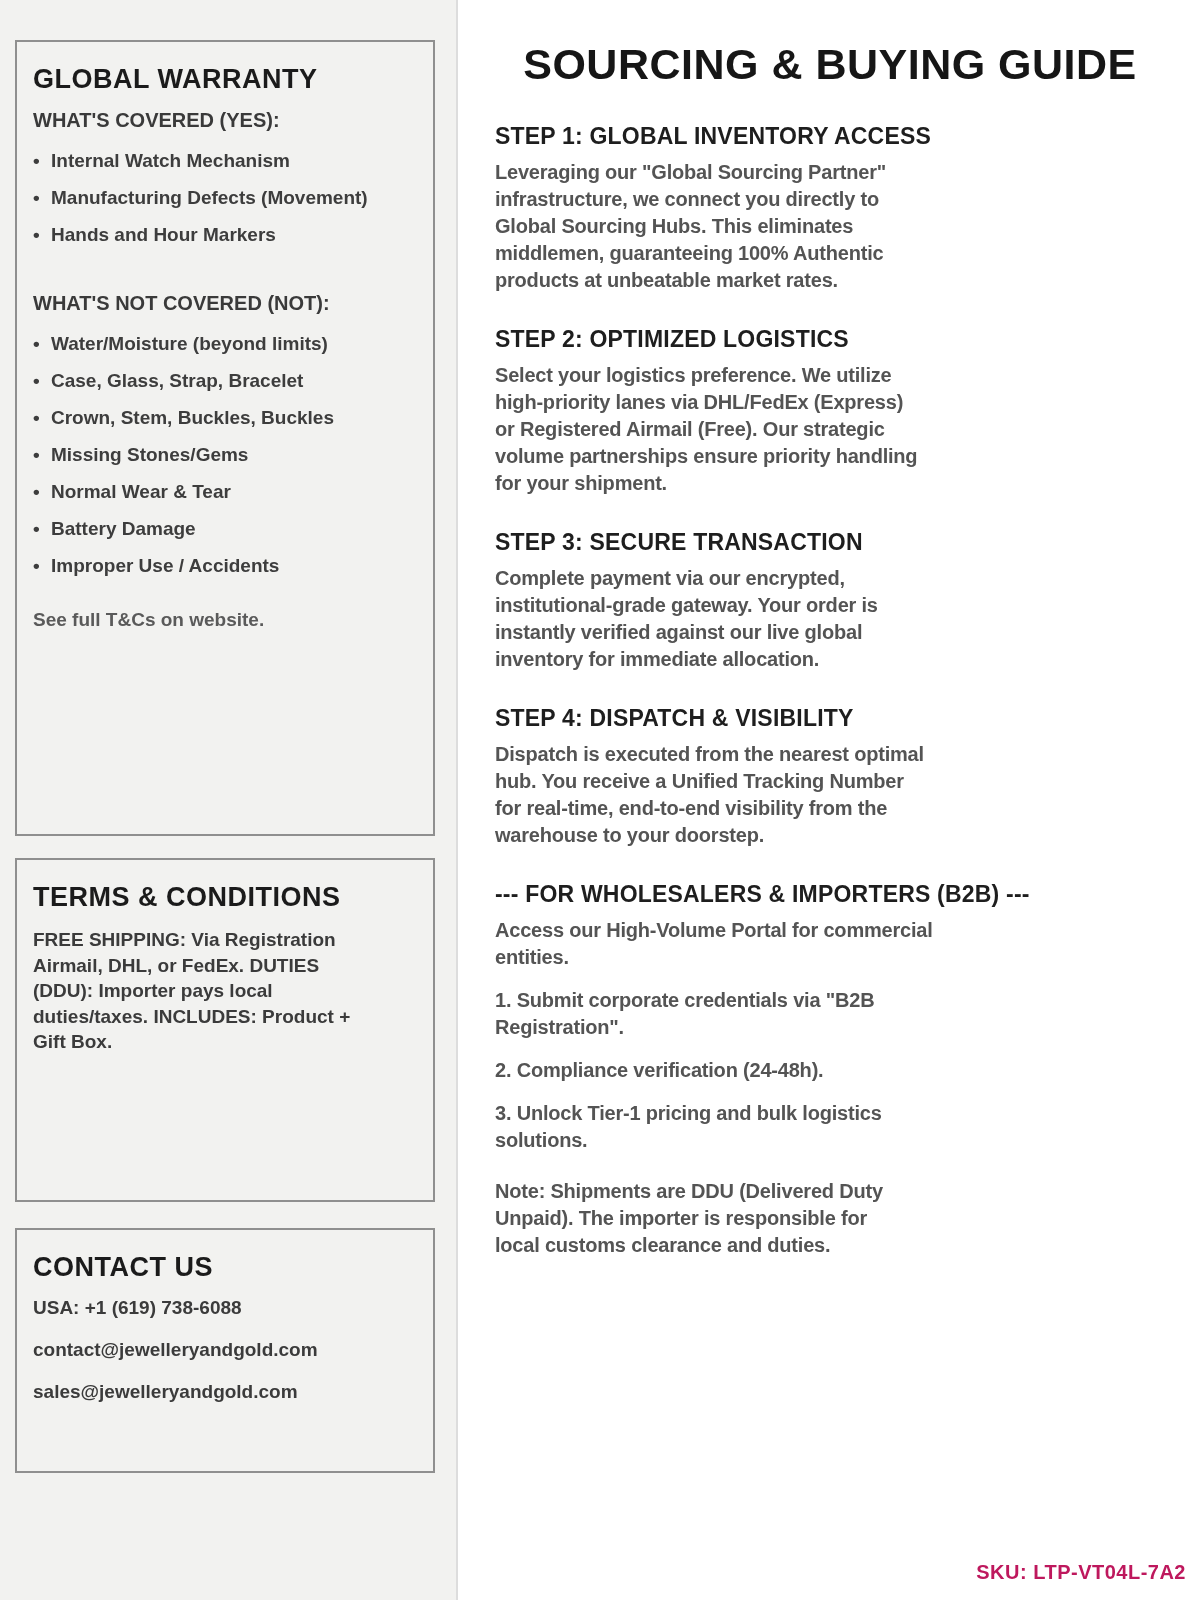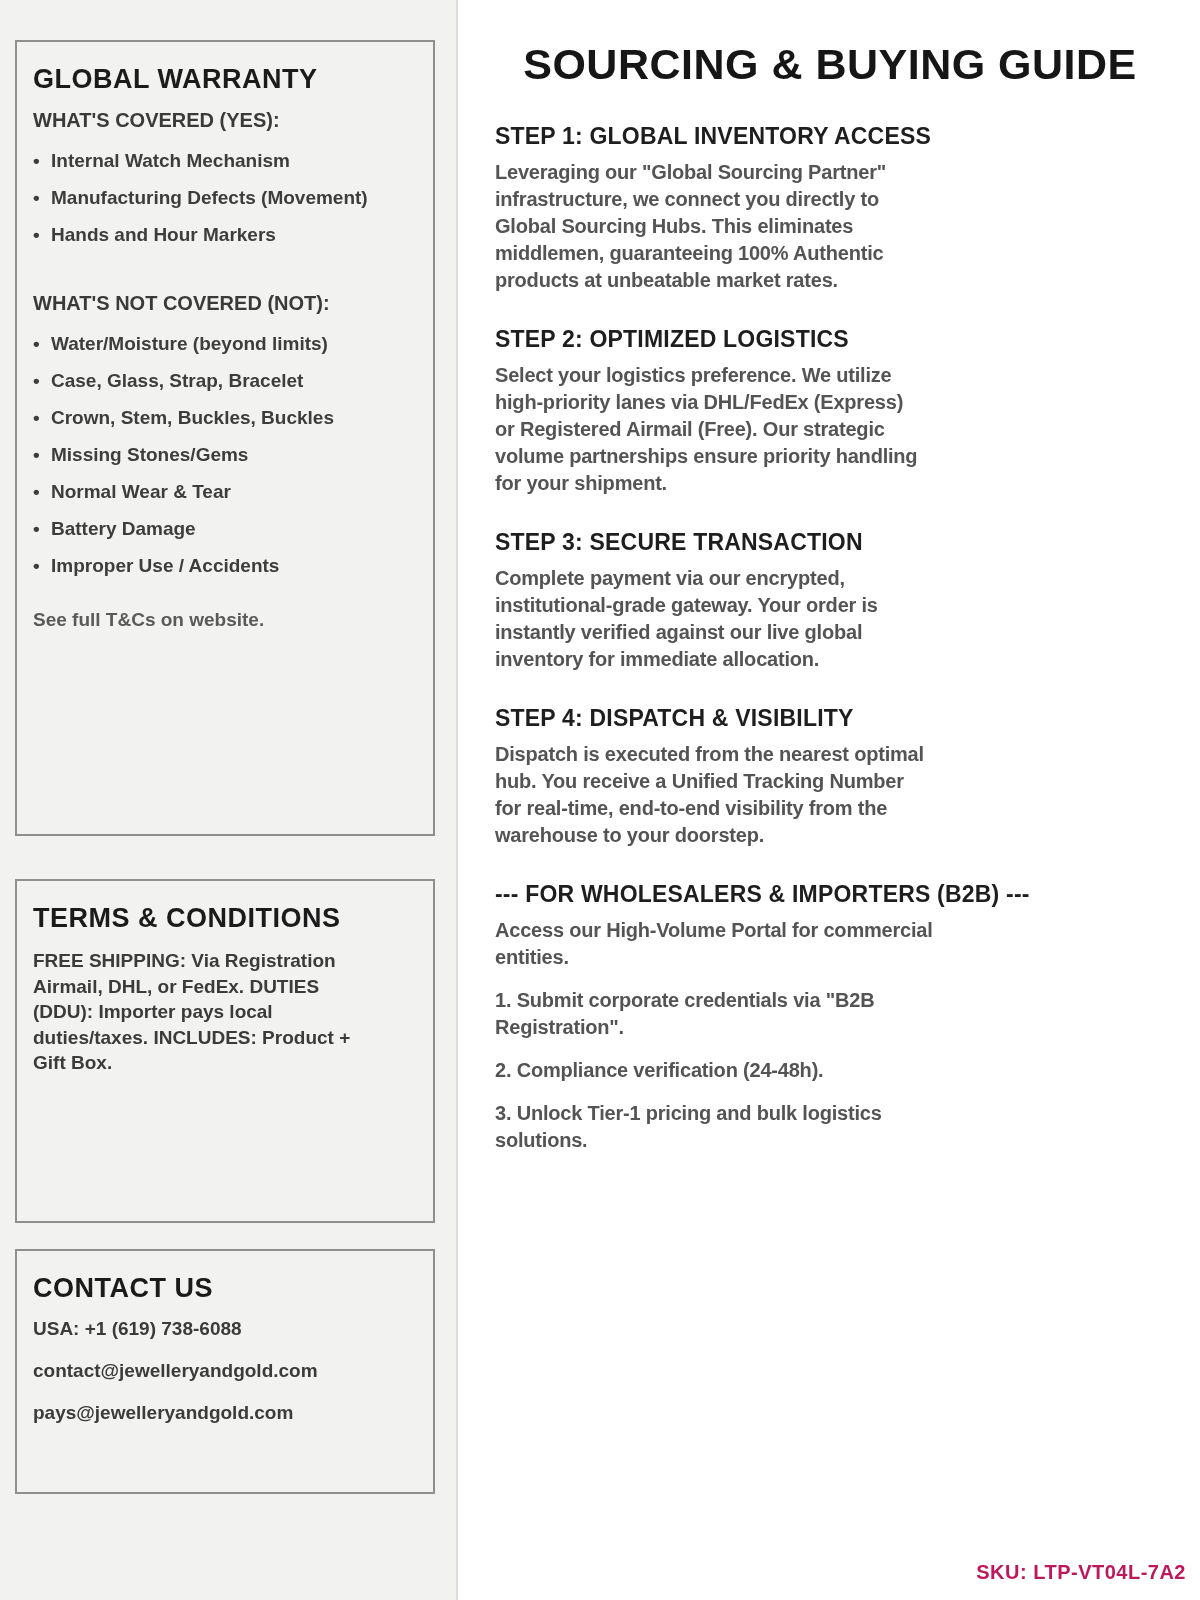--- a/index.html
+++ b/index.html
@@ -21,21 +21,21 @@
     background: #f2f2f0;
     border-right: 2px solid #dddddd;
     padding: 40px 21px 0 15px;
   }
   .panel {
     border: 2px solid #8f8f8f;
     padding: 16px 16px 16px 16px;
     background: #f2f2f0;
   }
   .panel-warranty { min-height: 796px; }
-  .panel-terms    { min-height: 344px; margin-top: 43px; }
+  .panel-terms    { min-height: 344px; margin-top: 22px; }
   .panel-contact  { min-height: 245px; margin-top: 26px; }
 
   .panel h2 {
     font-size: 27px;
     font-weight: 700;
     color: #1b1b1b;
     letter-spacing: 0.5px;
     margin: 6px 0 14px 0;
   }
   .subheading {
@@ -161,21 +161,21 @@
 Airmail, DHL, or FedEx.  DUTIES
 (DDU): Importer pays local
 duties/taxes.  INCLUDES: Product +
 Gift Box.</div>
   </section>
 
   <section class="panel panel-contact">
     <h2>CONTACT US</h2>
     <div class="contact-line first">USA: +1 (619) 738-6088</div>
     <div class="contact-line">contact@jewelleryandgold.com</div>
-    <div class="contact-line">pays@jewelleryandgold.com</div>
+    <div class="contact-line">sales@jewelleryandgold.com</div>
   </section>
 
 </aside>
 
 <main class="main">
   <h1>SOURCING &amp; BUYING GUIDE</h1>
 
   <section class="step first">
     <h3>STEP 1: GLOBAL INVENTORY ACCESS</h3>
     <p>Leveraging our "Global Sourcing Partner"
@@ -212,16 +212,19 @@
 
   <section class="b2b">
     <h3>--- FOR WHOLESALERS &amp; IMPORTERS (B2B) ---</h3>
     <p>Access our High-Volume Portal for commercial
 entities.</p>
     <p>1. Submit corporate credentials via "B2B
 Registration".</p>
     <p>2. Compliance verification (24-48h).</p>
     <p>3. Unlock Tier-1 pricing and bulk logistics
 solutions.</p>
+    <p class="note">Note: Shipments are DDU (Delivered Duty
+Unpaid). The importer is responsible for
+local customs clearance and duties.</p>
   </section>
 </main>
 
 <div class="sku">SKU: LTP-VT04L-7A2</div>
 
 </body></html>

